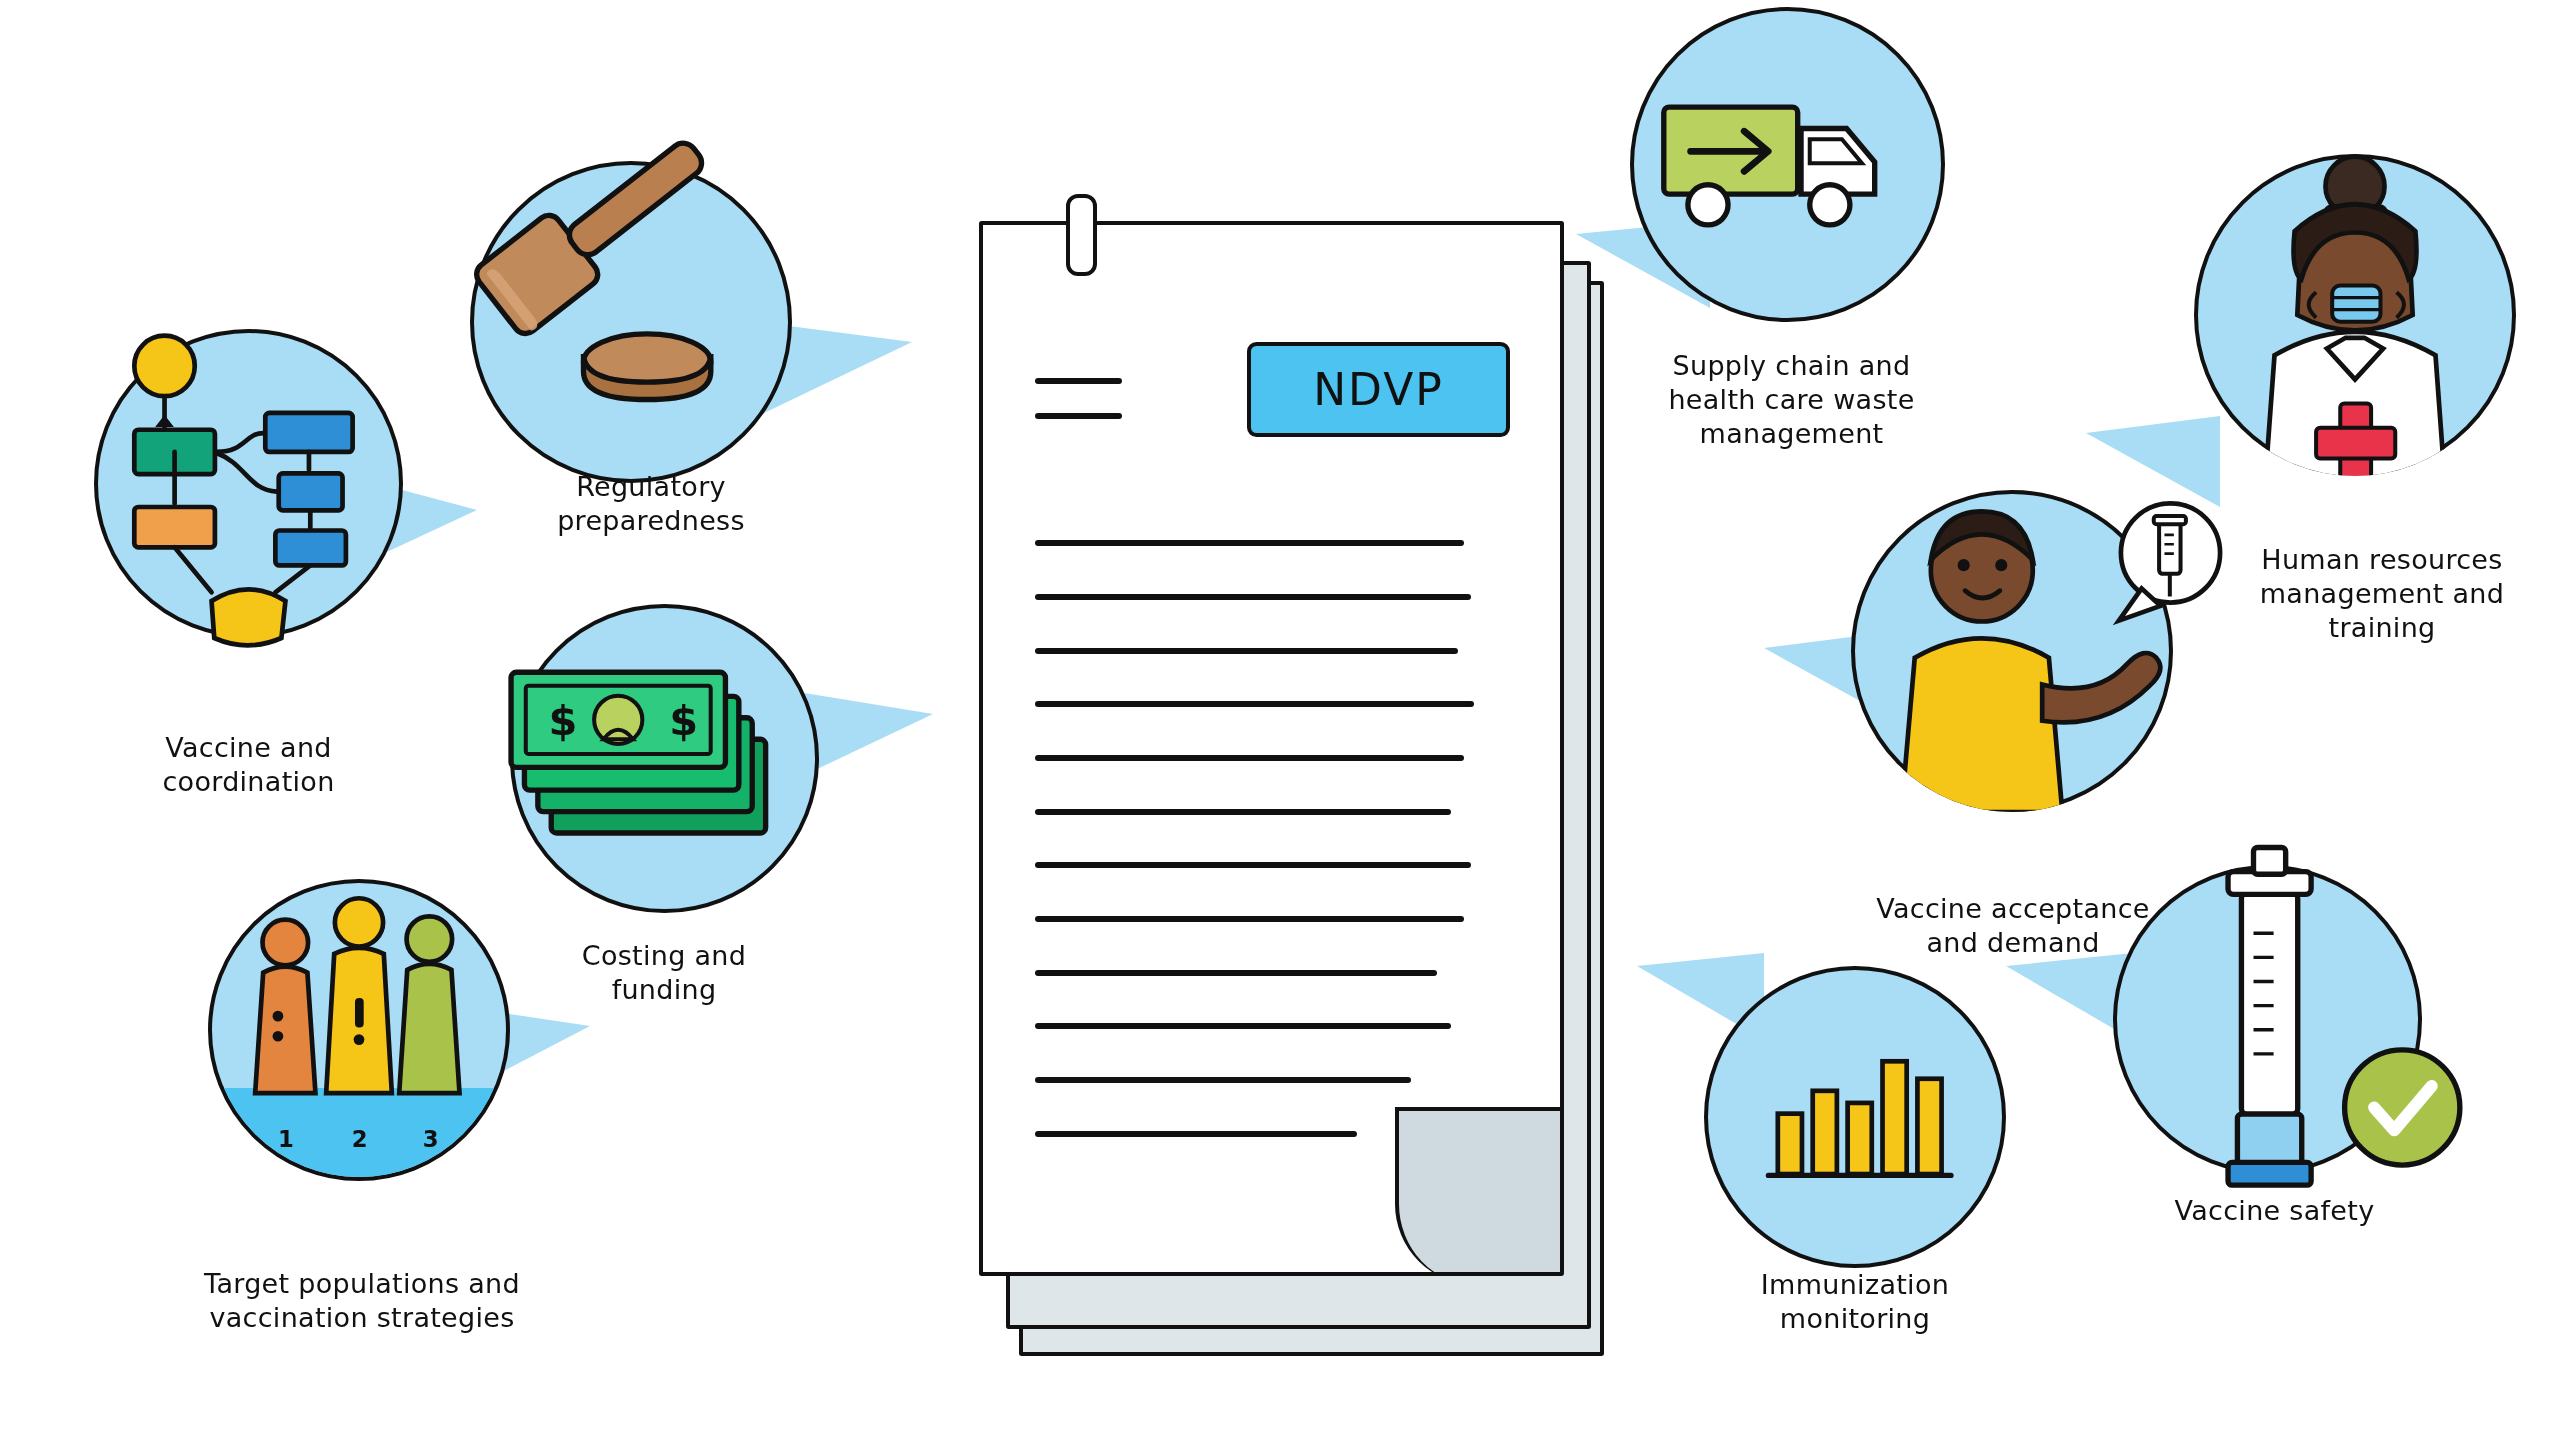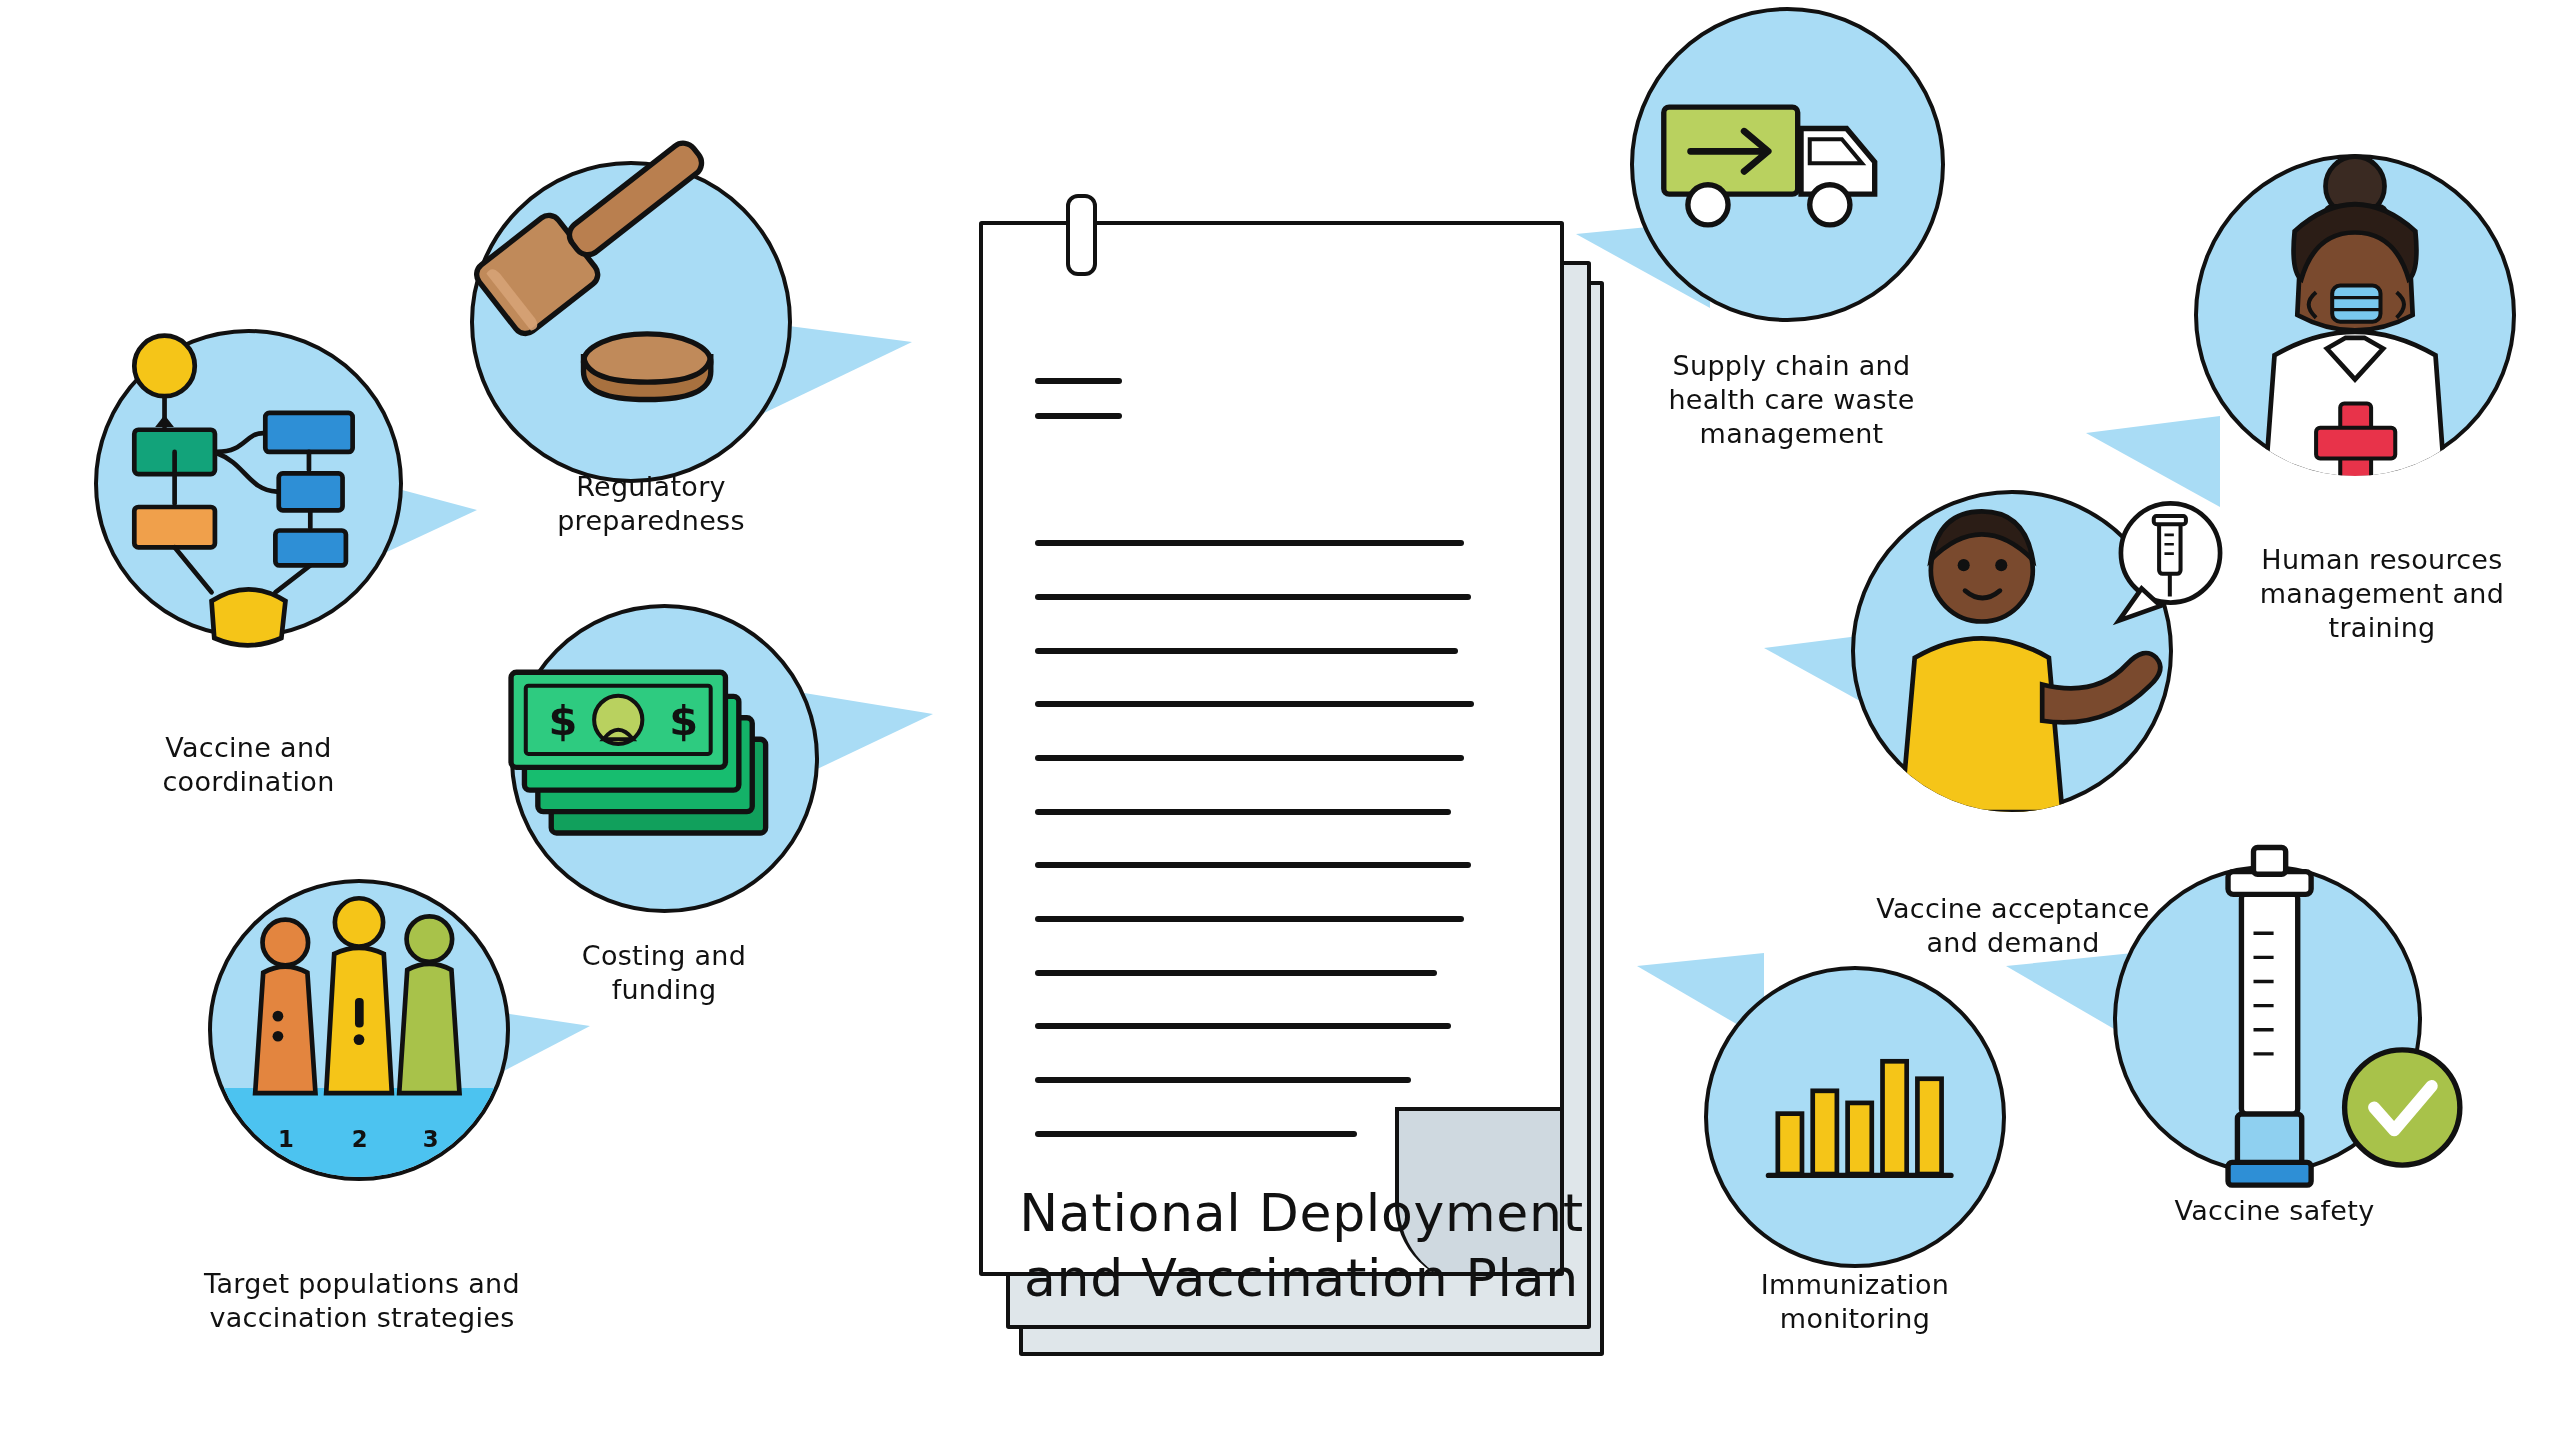--- a/index.html
+++ b/index.html
@@ -231,23 +231,24 @@
       <div class="doc-line" style="left:52px; top:584px; width:416px;"></div>
       <div class="doc-line" style="left:52px; top:637px; width:436px;"></div>
       <div class="doc-line" style="left:52px; top:691px; width:429px;"></div>
       <div class="doc-line" style="left:52px; top:745px; width:402px;"></div>
       <div class="doc-line" style="left:52px; top:798px; width:416px;"></div>
       <div class="doc-line" style="left:52px; top:852px; width:376px;"></div>
       <div class="doc-line" style="left:52px; top:906px; width:322px;"></div>
       <div class="dogear" style="right:-13.4px; bottom:-13.4px; width:174px; height:174px;"></div>
     </div>
     <div class="doc-clip" style="left:87px; top:-27px;"></div>
-  </div>
-  <div class="title" style="left:926px; top:1181px; width:751px;">National Deployment
-and Vaccination Plan</div>
+    <div class="ndvp-box" style="left:268px; top:121px; width:255px; height:87px;">
+      <span>NDVP</span>
+    </div>
+  </div>
 
   <div class="node">
     <div class="tail" style="left:1576px; top:221px; width:0; height:0; background:transparent;
                 border-right:134px solid #a9dcf5; border-top:13.4px solid transparent; border-bottom:74px solid transparent;"></div>
     <div class="bubble" style="left:1630px; top:6.7px; width:315px; height:315px;"></div>
     <div style="position:absolute; left:1650px; top:87px; width:282px; height:154px;">
       <svg width="282" height="154" viewBox="0 0 420 230">
         <rect x="20" y="30" width="200" height="130" rx="8" fill="#b9d15f" stroke="#111" stroke-width="8"></rect>
         <path d="M225 62 l68 0 l42 50 l0 48 l-110 0 z" fill="#ffffff" stroke="#111" stroke-width="8"></path>
         <path d="M238 78 l48 0 l30 36 l-78 0 z" fill="#ffffff" stroke="#111" stroke-width="6"></path>

